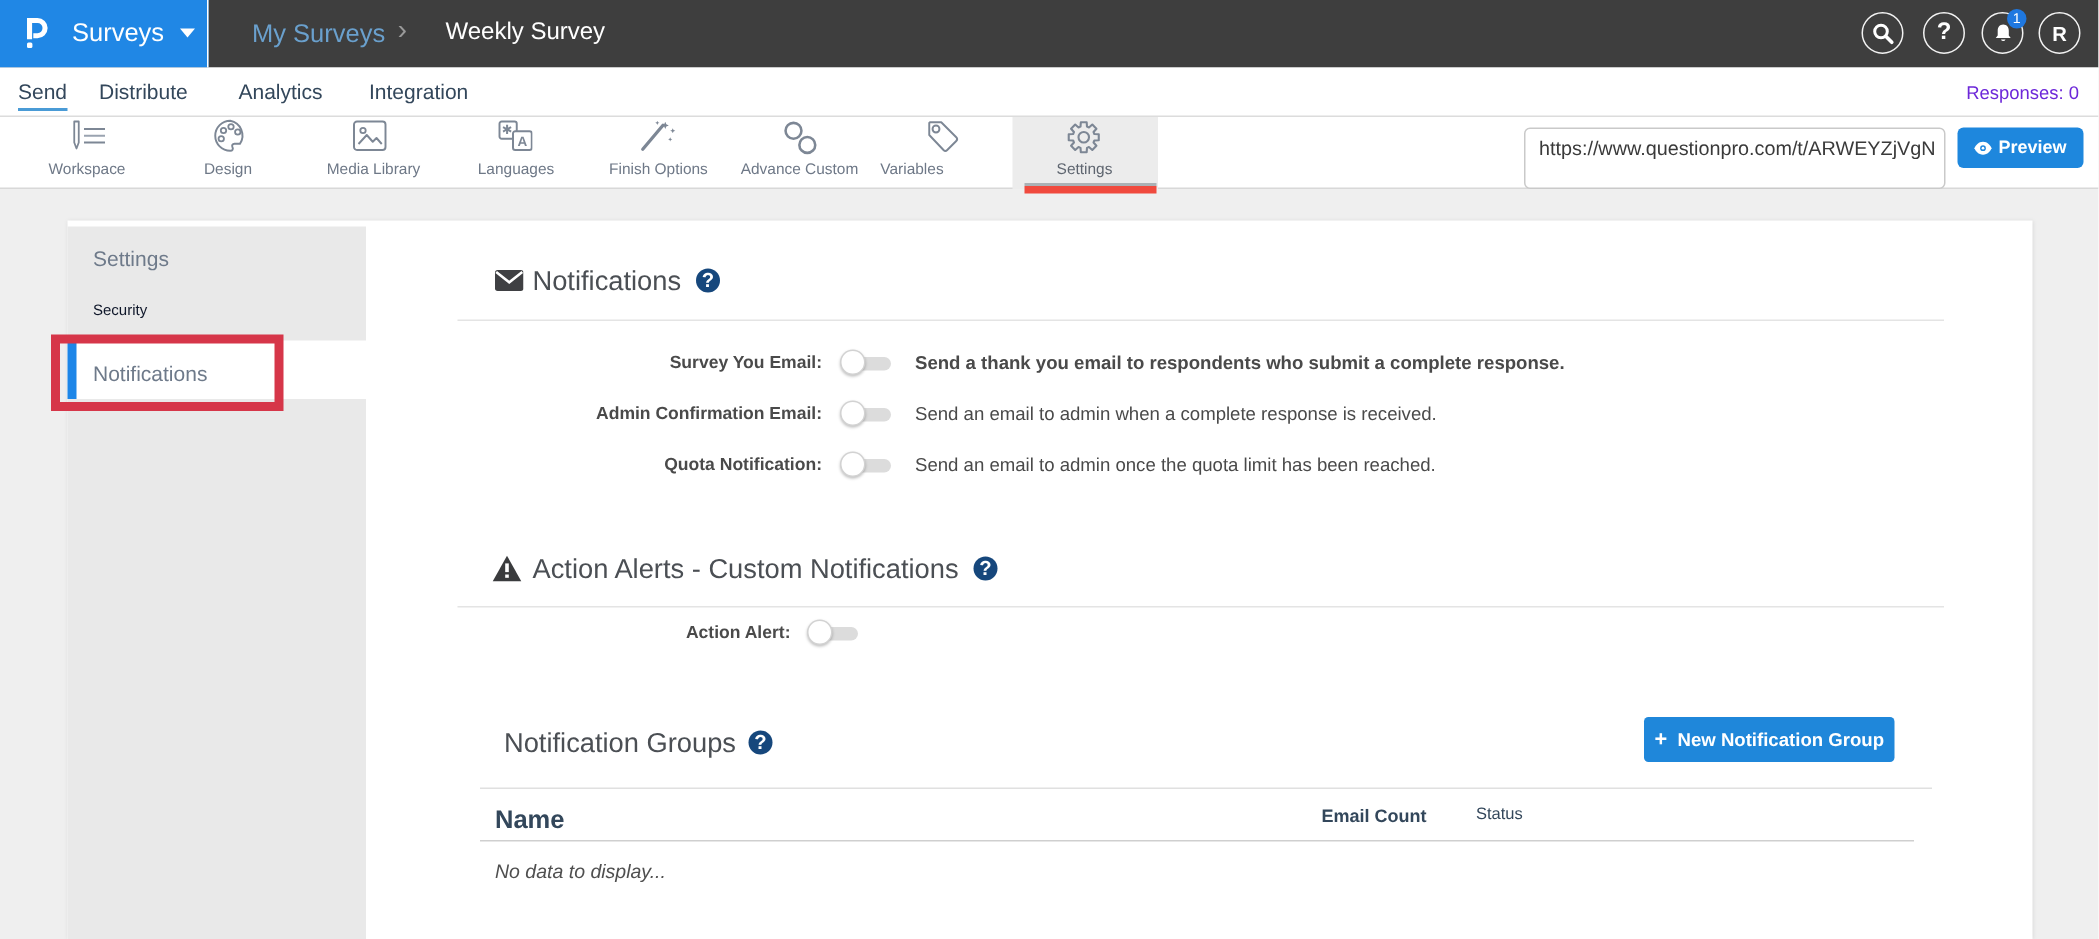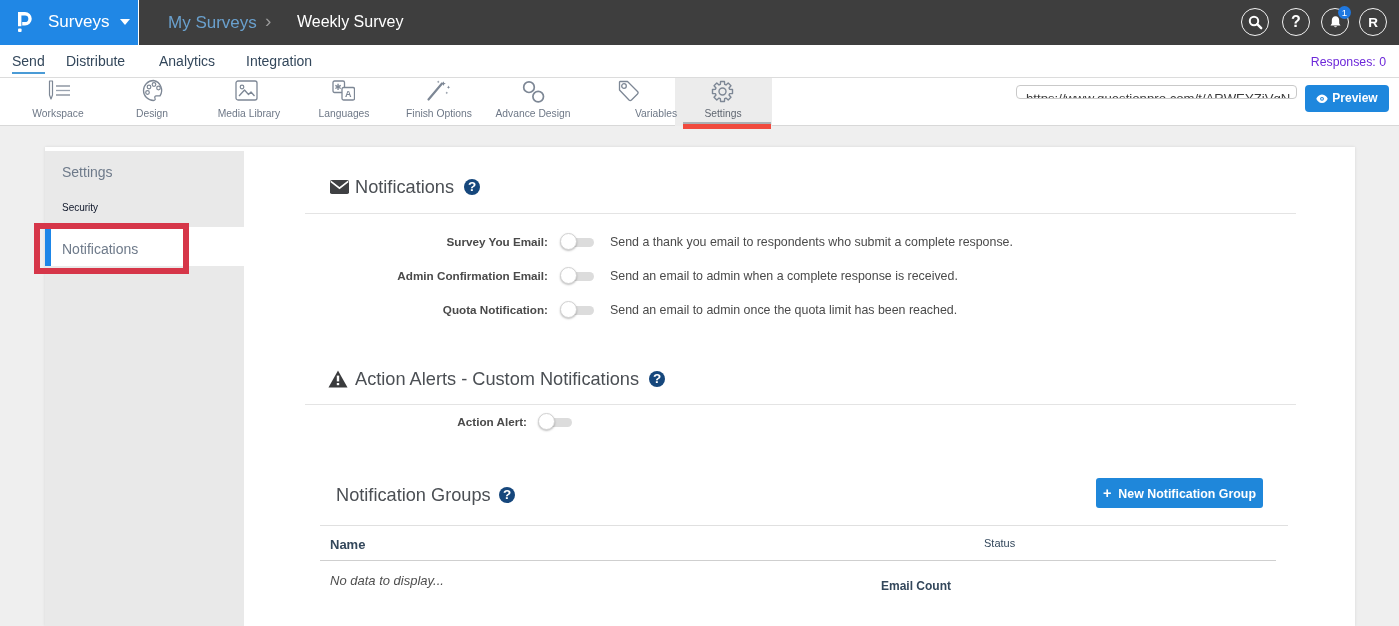--- a/index.html
+++ b/index.html
@@ -97,35 +97,35 @@
   <path d="M22.5 6.5 l0.5 1.2 1.2 0.5 -1.2 0.5 -0.5 1.2 -0.5 -1.2 -1.2 -0.5 1.2 -0.5 Z" fill="#7d8795"></path>
   <path d="M20.8 12.5 l0.4 1 1 0.4 -1 0.4 -0.4 1 -0.4 -1 -1 -0.4 1 -0.4 Z" fill="#7d8795"></path>
   <path d="M12.2 1.5 l0.4 1 1 0.4 -1 0.4 -0.4 1 -0.4 -1 -1 -0.4 1 -0.4 Z" fill="#7d8795"></path>
 </svg>
 <div class="tbi" style="left:391px;">Finish Options</div>
 
 <svg class="abs" style="left:522px;top:80px;" width="24" height="24" viewBox="0 0 24 24">
   <circle cx="7" cy="7.2" r="5.3" fill="none" stroke="#7d8795" stroke-width="1.7"></circle>
   <circle cx="16.2" cy="16.6" r="5.3" fill="none" stroke="#7d8795" stroke-width="1.7"></circle>
 </svg>
-<div class="tbi" style="left:485px;">Advance Design</div>
+<div class="tbi" style="left:485px;">Advance Custom</div>
 
 <svg class="abs" style="left:617px;top:79px;" width="23" height="23" viewBox="0 0 23 23">
   <path d="M3 2.5 L10.5 2.5 L20.5 12.5 A 1.8 1.8 0 0 1 20.5 15 L14.5 21 A 1.8 1.8 0 0 1 12 21 L2.5 11 L2.5 3 Z" fill="none" stroke="#7d8795" stroke-width="1.3" stroke-linejoin="round"></path>
   <circle cx="7" cy="7" r="2.3" fill="none" stroke="#7d8795" stroke-width="1.3"></circle>
 </svg>
-<div class="tbi" style="left:608px;">Variables</div>
+<div class="tbi" style="left:560px;">Variables</div>
 
 <svg class="abs" style="left:711px;top:79.5px;" width="23" height="23" viewBox="0 0 23 23">
   <path d="M9.55 1.49 L13.45 1.49 L13.66 4.42 L14.97 4.97 L17.20 3.04 L19.96 5.80 L18.03 8.03 L18.58 9.34 L21.51 9.55 L21.51 13.45 L18.58 13.66 L18.03 14.97 L19.96 17.20 L17.20 19.96 L14.97 18.03 L13.66 18.58 L13.45 21.51 L9.55 21.51 L9.34 18.58 L8.03 18.03 L5.80 19.96 L3.04 17.20 L4.97 14.97 L4.42 13.66 L1.49 13.45 L1.49 9.55 L4.42 9.34 L4.97 8.03 L3.04 5.80 L5.80 3.04 L8.03 4.97 L9.34 4.42 Z" fill="none" stroke="#7d8795" stroke-width="1.4" stroke-linejoin="round"></path>
   <circle cx="11.5" cy="11.5" r="3.5" fill="none" stroke="#7d8795" stroke-width="1.4"></circle>
 </svg>
 <div class="tbi" style="left:675px;color:#5f6670;">Settings</div>
 
-<div class="abs" style="left:1016px;top:85px;width:281px;height:14px;border:1px solid #c9c9c9;border-radius:4px;background:#fff;padding:0 9px;font-size:13.2px;color:#3a3a3a;line-height:25px;white-space:nowrap;overflow:hidden;">https://www.questionpro.com/t/ARWEYZjVgN</div>
+<div class="abs" style="left:1016px;top:85px;width:281px;height:41px;border:1px solid #c9c9c9;border-radius:4px;background:#fff;padding:0 9px;font-size:13.2px;color:#3a3a3a;line-height:25px;white-space:nowrap;overflow:hidden;">https://www.questionpro.com/t/ARWEYZjVgN</div>
 <div class="abs" style="left:1305px;top:85px;width:84px;height:27px;background:#1e87dd;border-radius:4px;color:#fff;font-size:12px;font-weight:bold;text-align:center;line-height:27px;">
   <svg style="vertical-align:-1.5px;margin-right:4px;" width="12" height="10" viewBox="0 0 12 10">
       <path d="M6 0.5 C3 0.5 1 2.9 0.3 4.8 C1 6.7 3 9.1 6 9.1 C9 9.1 11 6.7 11.7 4.8 C11 2.9 9 0.5 6 0.5 Z" fill="#fff"></path>
       <circle cx="6" cy="4.8" r="1.9" fill="#1e87dd"></circle>
       <circle cx="6" cy="4.8" r="0.9" fill="#fff"></circle>
     </svg>Preview</div>
 
 <div class="abs" style="left:45px;top:147px;width:1310px;height:479px;background:#fff;box-shadow:0 0 3px rgba(0,0,0,0.1);"></div>
 
 <div class="abs" style="left:45px;top:151px;width:199px;height:475px;background:#e9e9e9;"></div>
@@ -143,21 +143,21 @@
 </svg>
 <div class="h2" style="left:355px;top:176.5px;">Notifications</div>
 <div class="badge" style="left:464px;top:179px;">?</div>
 <div class="hr" style="left:305px;top:213px;width:991px;"></div>
 
 <div class="lbl" style="left:348px;top:235px;width:200px;">Survey You Email:</div>
 <div class="toggle" style="left:560px;top:233px;">
     <div class="track"></div>
     <div class="knob"></div>
   </div>
-<div class="desc" style="left:610px;top:235px;">Send a thank you email to respondents who submit a complete response.</div>
+<div class="desc" style="left:610px;top:235px;font-weight:bold;">Send a thank you email to respondents who submit a complete response.</div>
 
 <div class="lbl" style="left:348px;top:269px;width:200px;">Admin Confirmation Email:</div>
 <div class="toggle" style="left:560px;top:267px;">
     <div class="track"></div>
     <div class="knob"></div>
   </div>
 <div class="desc" style="left:610px;top:269px;">Send an email to admin when a complete response is received.</div>
 
 <div class="lbl" style="left:348px;top:303px;width:200px;">Quota Notification:</div>
 <div class="toggle" style="left:560px;top:301px;">
@@ -179,17 +179,17 @@
 <div class="toggle" style="left:538px;top:413px;">
     <div class="track"></div>
     <div class="knob"></div>
   </div>
 
 <div class="h2" style="left:336px;top:484.5px;">Notification Groups</div>
 <div class="badge" style="left:499px;top:487px;">?</div>
 <div class="abs" style="left:1096px;top:478px;width:167px;height:30px;background:#1f87da;border-radius:3px;color:#fff;font-size:12.4px;font-weight:bold;text-align:center;line-height:30px;"><span style="font-size:14.5px;">+</span>&nbsp; New Notification Group</div>
 
 <div class="hr" style="left:320px;top:525px;width:968px;background:#e0e0e0;"></div>
-<div class="abs" style="left:330px;top:537px;font-size:13px;font-weight:bold;color:#33475b;text-align:center;">Name</div>
-<div class="abs" style="left:881px;top:537px;font-size:12px;font-weight:bold;color:#33475b;margin-top:42px;">Email Count</div>
+<div class="abs" style="left:330px;top:537px;font-size:17px;font-weight:bold;color:#33475b;text-align:center;">Name</div>
+<div class="abs" style="left:881px;top:537px;font-size:12px;font-weight:bold;color:#33475b;">Email Count</div>
 <div class="abs" style="left:984px;top:537px;font-size:11px;font-weight:normal;color:#33475b;">Status</div>
 <div class="hr" style="left:320px;top:560px;width:956px;background:#cfcfcf;"></div>
 <div class="abs" style="left:330px;top:573px;font-size:13px;font-style:italic;color:#4f4f4f;">No data to display...</div>
 
 </body></html>

